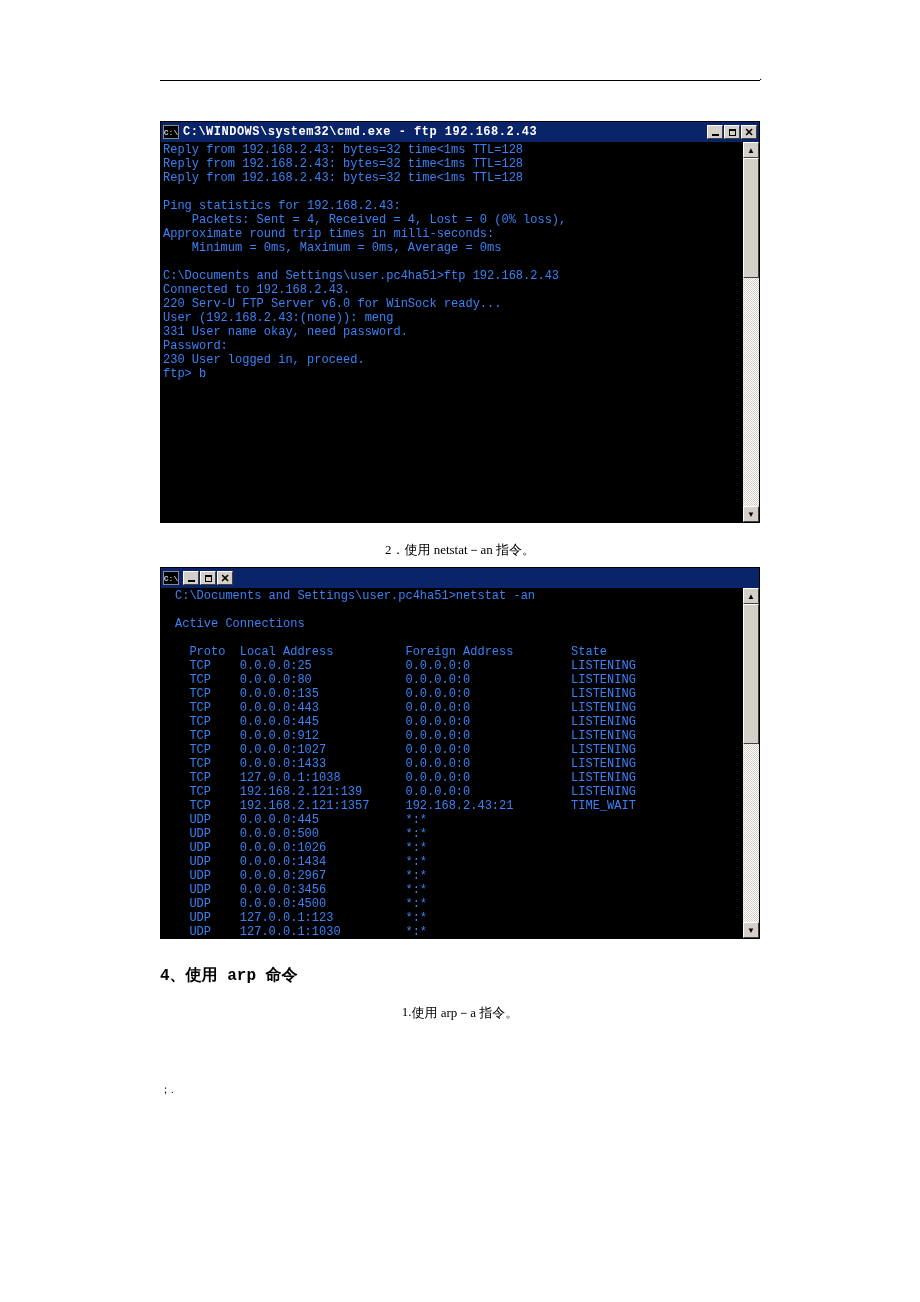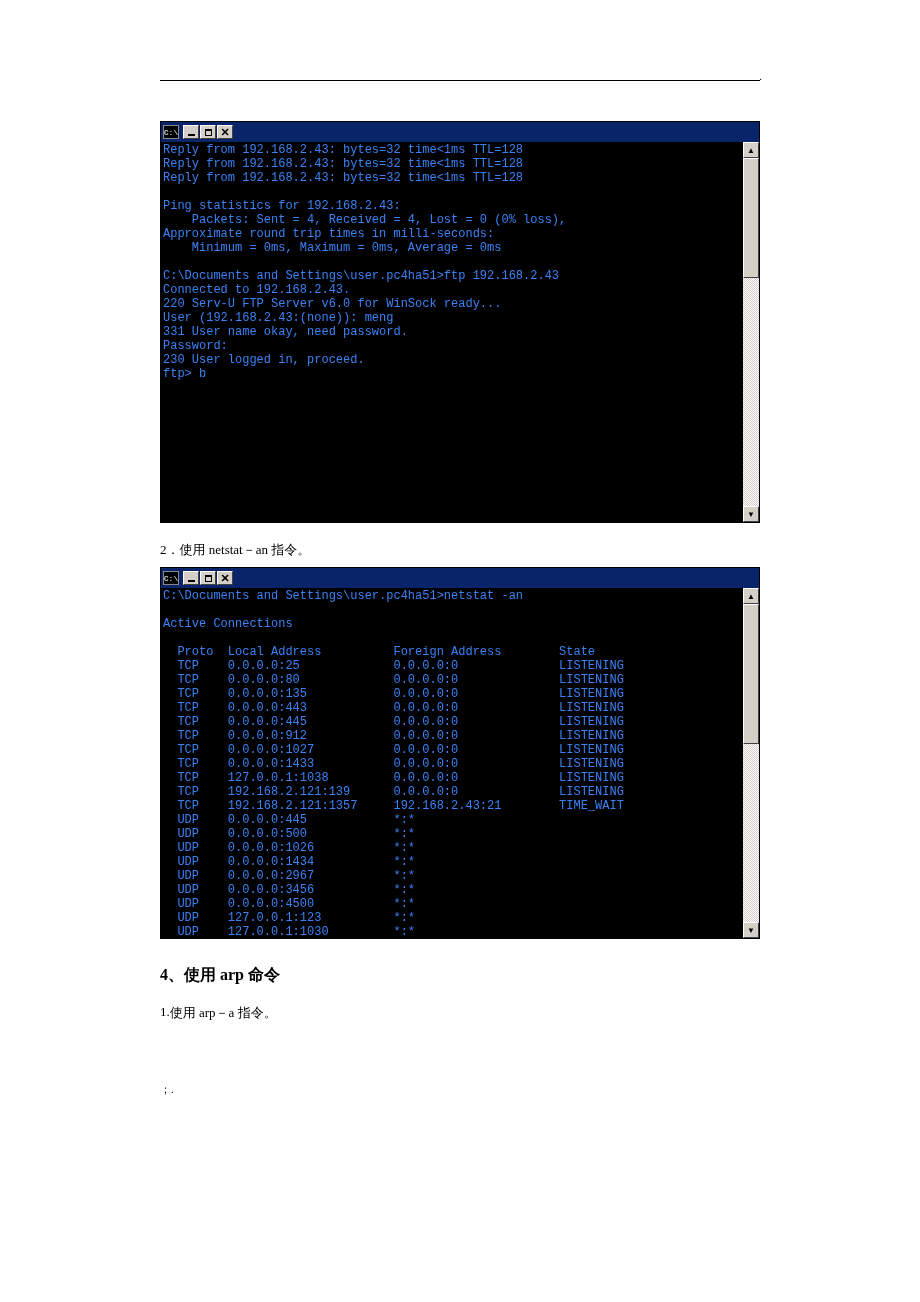--- a/index.html
+++ b/index.html
@@ -114,45 +114,46 @@
       position: relative;
     }
     .sb-thumb {
       position: absolute;
       left: 0; right: 0;
       background: #d4d0c8;
       border: 1px solid;
       border-color: #fff #404040 #404040 #fff;
     }
     .console-1 { height: 380px; }
-    .console-2 { height: 350px; }
+    .console-2 { height: 350px; padding-left: 12px; }
     .body-text {
       font-size: 13px;
       margin: 10px 0 8px 0;
       display: flex;
-      justify-content: flex-start;
+      justify-content: center;
     }
     .section-heading {
       font-size: 16px;
       font-weight: bold;
       margin: 26px 0 18px 0;
-      font-family: Liberation Serif, serif;
+      font-family: Liberation Mono, monospace;
     }
     .footer-mark { font-size: 11px; margin-top: 60px; }
   </style>
 </head>
 <body>
 
 <div class="page-top-line">
   <span class="page-top-dot">.</span>
 </div>
 
 <div class="cmd-window">
   <div class="titlebar">
     <span class="titlebar-icon">C:\</span>
+    <span class="titlebar-text">C:\WINDOWS\system32\cmd.exe - ftp 192.168.2.43</span>
     <div class="win-buttons">
       <div class="win-btn">
           <span class="min-i"></span>
         </div>
       <div class="win-btn">
           <span class="max-i"></span>
         </div>
       <div class="win-btn">
           <span class="close-i">✕</span>
         </div>

